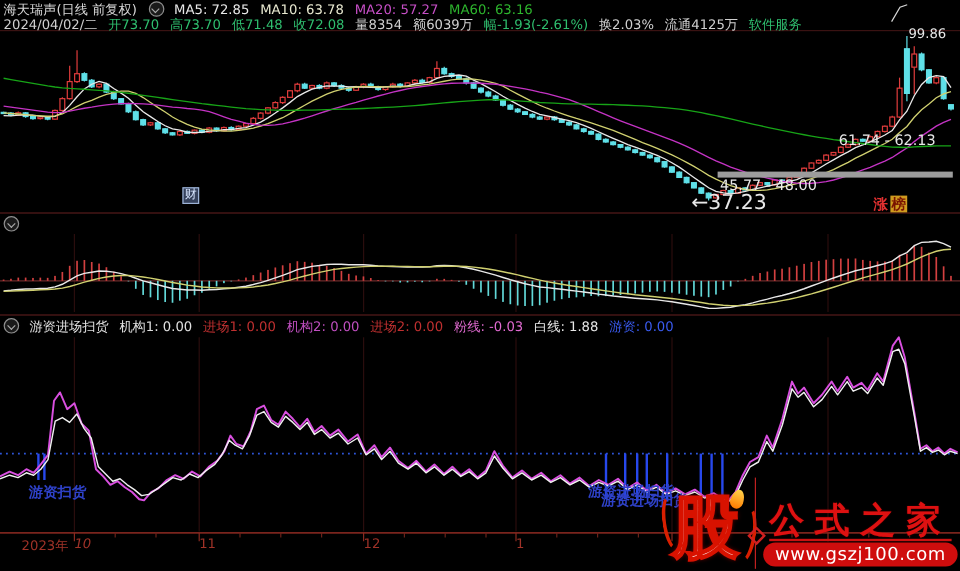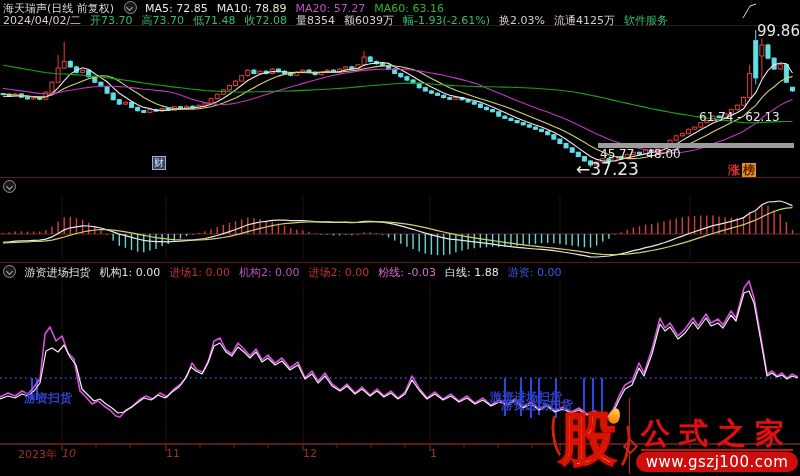--- a/index.html
+++ b/index.html
@@ -13,21 +13,21 @@
        border-right:1.5px solid #aaa;border-bottom:1.5px solid #aaa;transform:rotate(45deg);}
   .sep{position:absolute;left:0;width:800px;height:1px;}
   svg#canvas{position:absolute;left:0;top:0;z-index:1;}
   .ann{position:absolute;z-index:3;white-space:nowrap;color:#e8e8e8;}
   .badge-fin{position:absolute;z-index:3;font-size:10px;line-height:12px;color:#d8e6ff;
        background:#36425c;border:1px solid #9db3d6;padding:0 1px;}
   .badge-rank{position:absolute;z-index:3;font-size:12px;font-weight:bold;}
   .badge-rank .r1{color:#e03030;}
   .badge-rank .r2{color:#7a1400;background:#cf9a1e;margin-left:2px;padding:0 1px;}
   .axis-label{position:absolute;z-index:3;color:#a03228;font-size:11px;top:447px;}
-  .cap{position:absolute;z-index:2;color:#2e41c8;font-size:12px;font-weight:bold;white-space:nowrap;}
+  .cap{position:absolute;z-index:2;color:#2e41c8;font-size:12px;font-weight:bold;white-space:nowrap;margin-top:12px;}
   
   #wm{position:absolute;z-index:5;}
   #wm-gu{position:absolute;left:560px;top:402px;font-size:56px;font-weight:bold;color:#fff;
        -webkit-text-stroke:2px #d81200;text-shadow:0 0 4px #a00;}
   #wm-flame{position:absolute;left:609px;top:408px;width:11px;height:16px;
        background:linear-gradient(#ffd24a,#ff7a00);border-radius:50% 50% 50% 50%/62% 62% 38% 38%;
        transform:rotate(18deg);}
   .wm-arc{position:absolute;width:14px;height:44px;border:3px solid transparent;border-radius:50%;}
   #wm-arcL{left:552px;top:410px;border-left-color:#d81f00;transform:rotate(-8deg);}
   #wm-arcR{left:610px;top:420px;border-right-color:#d81f00;transform:rotate(8deg);}
@@ -490,40 +490,40 @@
       <line x1="596" y1="444" x2="596" y2="448" stroke="#6a221a" stroke-width="1"></line>
       <line x1="628" y1="444" x2="628" y2="448" stroke="#6a221a" stroke-width="1"></line>
       <line x1="660" y1="444" x2="660" y2="448" stroke="#6a221a" stroke-width="1"></line>
       <line x1="724" y1="444" x2="724" y2="448" stroke="#6a221a" stroke-width="1"></line>
       <line x1="758" y1="444" x2="758" y2="448" stroke="#6a221a" stroke-width="1"></line>
     </svg>
 
   <div class="hdr-row" style="top:1px;z-index:2">
     <span style="color:#d8d8d8">海天瑞声(日线 前复权)</span>
     <span class="circle-icon" style="margin-left:6px"></span>
-    <span id="ma-items"><span class="itm" style="color: rgb(232, 232, 232);">MA5: 72.85</span><span class="itm" style="color: rgb(232, 232, 208);">MA10: 78.89</span><span class="itm" style="color: rgb(199, 79, 199);">MA20: 57.27</span><span class="itm" style="color: rgb(45, 181, 45); text-align: center;">MA60: 63.16</span></span>
+    <span id="ma-items"><span class="itm" style="color: rgb(232, 232, 232);">MA5: 72.85</span><span class="itm" style="color: rgb(232, 232, 208);">MA10: 63.78</span><span class="itm" style="color: rgb(199, 79, 199);">MA20: 57.27</span><span class="itm" style="color: rgb(45, 181, 45); text-align: center;">MA60: 63.16</span></span>
   </div>
 
   <div class="hdr-row" style="top:13px;z-index:2" id="info-items"><span class="itm" style="color: rgb(208, 208, 208);">2024/04/02/二</span><span class="itm" style="color: rgb(47, 191, 111);">开73.70</span><span class="itm" style="color: rgb(47, 191, 111);">高73.70</span><span class="itm" style="color: rgb(47, 191, 111);">低71.48</span><span class="itm" style="color: rgb(47, 191, 111);">收72.08</span><span class="itm" style="color: rgb(208, 208, 208);">量8354</span><span class="itm" style="color: rgb(208, 208, 208);">额6039万</span><span class="itm" style="color: rgb(47, 191, 111);">幅-1.93(-2.61%)</span><span class="itm" style="color: rgb(208, 208, 208);">换2.03%</span><span class="itm" style="color: rgb(208, 208, 208);">流通4125万</span><span class="itm" style="color: rgb(47, 191, 111);">软件服务</span></div>
 
   <div class="sep" style="top:25px;background:#3a1212"></div>
   <div class="sep" style="top:177px;background:#571c1c"></div>
   <div class="sep" style="top:262px;background:#571c1c"></div>
 
   <div class="hdr-row" style="top:180px;z-index:2">
     <span class="circle-icon"></span>
   </div>
 
   <div class="hdr-row" style="top:265px;z-index:2">
     <span class="circle-icon"></span>
     <span id="bot-items"><span class="itm" style="color: rgb(224, 224, 224);">游资进场扫货</span><span class="itm" style="color: rgb(224, 224, 224);">机构1: 0.00</span><span class="itm" style="color: rgb(192, 48, 48);">进场1: 0.00</span><span class="itm" style="color: rgb(192, 79, 192);">机构2: 0.00</span><span class="itm" style="color: rgb(192, 48, 48);">进场2: 0.00</span><span class="itm" style="color: rgb(224, 106, 208);">粉线: -0.03</span><span class="itm" style="color: rgb(232, 232, 232);">白线: 1.88</span><span class="itm" style="color: rgb(58, 91, 240);">游资: 0.00</span></span>
   </div>
 
   <div id="annotations">
-      <div class="ann" style="left: 757px; top: 22px; font-size: 15px;">99.86</div>
+      <div class="ann" style="left: 757px; top: 22px; font-size: 11px;">99.86</div>
       <div class="ann" style="left: 699px; top: 110px; font-size: 12px;">61.74 - 62.13</div>
       <div class="ann" style="left: 600px; top: 147px; font-size: 12px;">45.77 - 48.00</div>
       <div class="ann" style="left: 576px; top: 159px; font-size: 17px;">←37.23</div>
     </div>
 
   <div class="badge-fin" id="badge-fin" style="left: 152px; top: 156px;">财</div>
   <div class="badge-rank" id="badge-rank" style="left: 728px; top: 162px;">
     <span class="r1">涨</span><span class="r2">榜</span>
   </div>
 

